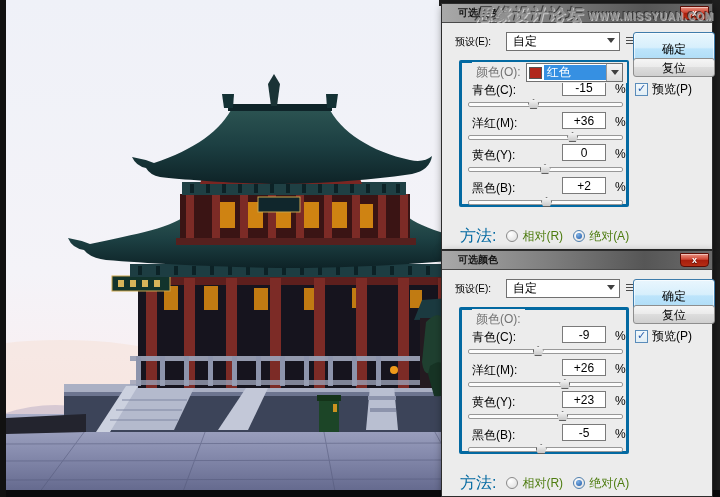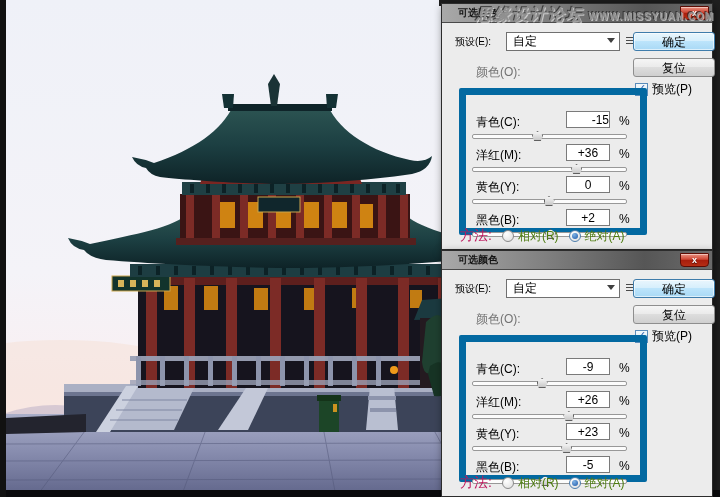--- a/index.html
+++ b/index.html
@@ -36,35 +36,35 @@
     border-right:4px solid transparent;border-top:5px solid #404040;}
   .preset-menu-btn{position:absolute;left:184px;top:31px;width:15px;height:13px;cursor:pointer;}
   .lines-icon{position:absolute;left:0;top:2px;width:10px;height:8px;
     background:repeating-linear-gradient(180deg,#4a4a4a 0 1px,transparent 1px 3px);}
   .lines-arrow{position:absolute;right:0;bottom:0;width:0;height:0;border-left:3px solid transparent;
     border-right:3px solid transparent;border-top:4px solid #4a4a4a;}
 
   
   .btn{position:absolute;left:191px;width:82px;font-size:12px;color:#000;text-align:center;
     border-radius:3px;cursor:pointer;box-sizing:border-box;}
-  .btn.ok{top:28px;height:19px;border:1px solid #3f7cab;line-height:18px;
+  .btn.ok{top:28px;height:34px;border:1px solid #3f7cab;line-height:18px;
     background:linear-gradient(180deg,#e9f6fd,#d7effc 45%,#bce4fb 50%,#a9d9f5);
-    box-shadow:inset 0 0 0 1px rgba(255,255,255,.6);font-family:Liberation Mono, monospace;}
+    box-shadow:inset 0 0 0 1px rgba(255,255,255,.6);}
   .btn.reset{top:54px;height:19px;border:1px solid #8e8e8e;line-height:17px;
     background:linear-gradient(180deg,#f5f5f5,#ebebeb 45%,#dddddd 50%,#cfcfcf);}
 
   
   .preview{position:absolute;left:193px;top:77px;display:flex;align-items:center;gap:4px;cursor:pointer;}
   .checkbox{width:13px;height:13px;background:linear-gradient(180deg,#f2f8fb,#e2eef5);border:1px solid #5a8cba;
     box-sizing:border-box;position:relative;}
   .checkbox::after{content:"✓";position:absolute;left:1px;top:-2px;font-size:11px;font-weight:bold;color:#2a5fae;}
   .preview .pv-text{font-size:12px;color:#000;}
 
   
-  .groupbox{position:absolute;left:17px;top:84px;width:188px;height:147px;border:7px solid #0369a1;
+  .groupbox{position:absolute;left:17px;top:56px;width:170px;height:147px;border:3px solid #0369a1;
     border-radius:2px;box-sizing:border-box;}
   .color-row{position:absolute;left:30px;top:58px;height:21px;display:flex;align-items:center;gap:5px;
     background:#ececec;padding:0 4px;z-index:3;}
   .color-row .c-lbl{font-size:12px;color:#737373;}
   .color-dd{position:relative;width:97px;height:19px;background:#fff;border:1px solid #707070;
     box-sizing:border-box;display:flex;align-items:center;cursor:pointer;}
   .swatch{width:13px;height:12px;margin-left:2px;border:1px solid #555;box-sizing:border-box;flex:none;}
   .color-name{flex:1;height:15px;margin:1px 0 1px 2px;background:#3690e2;color:#fff;font-size:12px;
     line-height:15px;padding-left:3px;overflow:hidden;}
   .color-dd .arrow-cell{width:15px;height:17px;border-left:1px solid #9a9a9a;flex:none;position:relative;
@@ -77,21 +77,21 @@
     font-size:12px;font-family:"Liberation Sans","DejaVu Sans",sans-serif;text-align:center;padding:0;box-sizing:border-box;}
   .s-unit{position:absolute;left:153px;font-size:12px;color:#000;}
   .track{position:absolute;left:6px;width:153px;height:3px;background:#fcfcfc;border:1px solid #989898;
     border-radius:2px;box-sizing:content-box;cursor:pointer;}
   .thumb{position:absolute;top:-4px;width:11px;height:10px;margin-left:-6px;
     background:linear-gradient(180deg,#f4f4f4,#c8c8c8);border:1px solid #5f5f5f;box-sizing:border-box;
     clip-path:polygon(50% 0,100% 42%,80% 100%,20% 100%,0 42%);cursor:pointer;}
 
   
   .method-row{position:absolute;left:18px;top:224px;height:16px;display:flex;align-items:center;gap:10px;}
-  .m-lbl{font-size:14px;color:#be185d;}
+  .m-lbl{font-size:16px;color:#0369a1;}
   .radio-opt{display:flex;align-items:center;gap:4px;cursor:pointer;}
   .radio{width:12px;height:12px;border-radius:50%;border:1px solid #8a8a8a;box-sizing:border-box;
     background:radial-gradient(circle at 35% 30%,#fff,#dcdcdc);position:relative;flex:none;}
   .radio.checked{border-color:#4f7fae;}
   .radio.checked::after{content:"";position:absolute;left:2px;top:2px;width:6px;height:6px;border-radius:50%;
     background:radial-gradient(circle at 35% 30%,#7fb2e5,#1e58a8);}
   .radio-opt .r-text{font-size:12px;color:#4d7c0f;}
 </style>
 </head>
 <body>
@@ -307,25 +307,32 @@
     </div>
     <button class="btn ok">确定</button>
     <button class="btn reset">复位</button>
     <label class="preview">
       <span class="checkbox"></span>
       <span class="pv-text">预览(P)</span>
     </label>
 
     <div class="color-row">
       <span class="c-lbl">颜色(O):</span>
+      <div class="color-dd">
+        <span class="swatch" style="background: rgb(177, 39, 27);"></span>
+        <span class="color-name">红色</span>
+        <span class="arrow-cell">
+            <span class="dd-arrow"></span>
+          </span>
+      </div>
     </div>
 
     <div class="groupbox">
       <span class="s-lbl" style="top:19px;">青色(C):</span>
-      <input class="s-val" style="top: 16px; text-align: right;" value="-15">
+      <input class="s-val" style="top: 16px;" value="-15">
       <span class="s-unit" style="top:19px;">%</span>
       <div class="track" style="top:39px;">
         <div class="thumb" style="left: 42.5%;"></div>
       </div>
 
       <span class="s-lbl" style="top:52px;">洋红(M):</span>
       <input class="s-val" style="top: 49px;" value="+36">
       <span class="s-unit" style="top:52px;">%</span>
       <div class="track" style="top:72px;">
         <div class="thumb" style="left: 68%;"></div>

